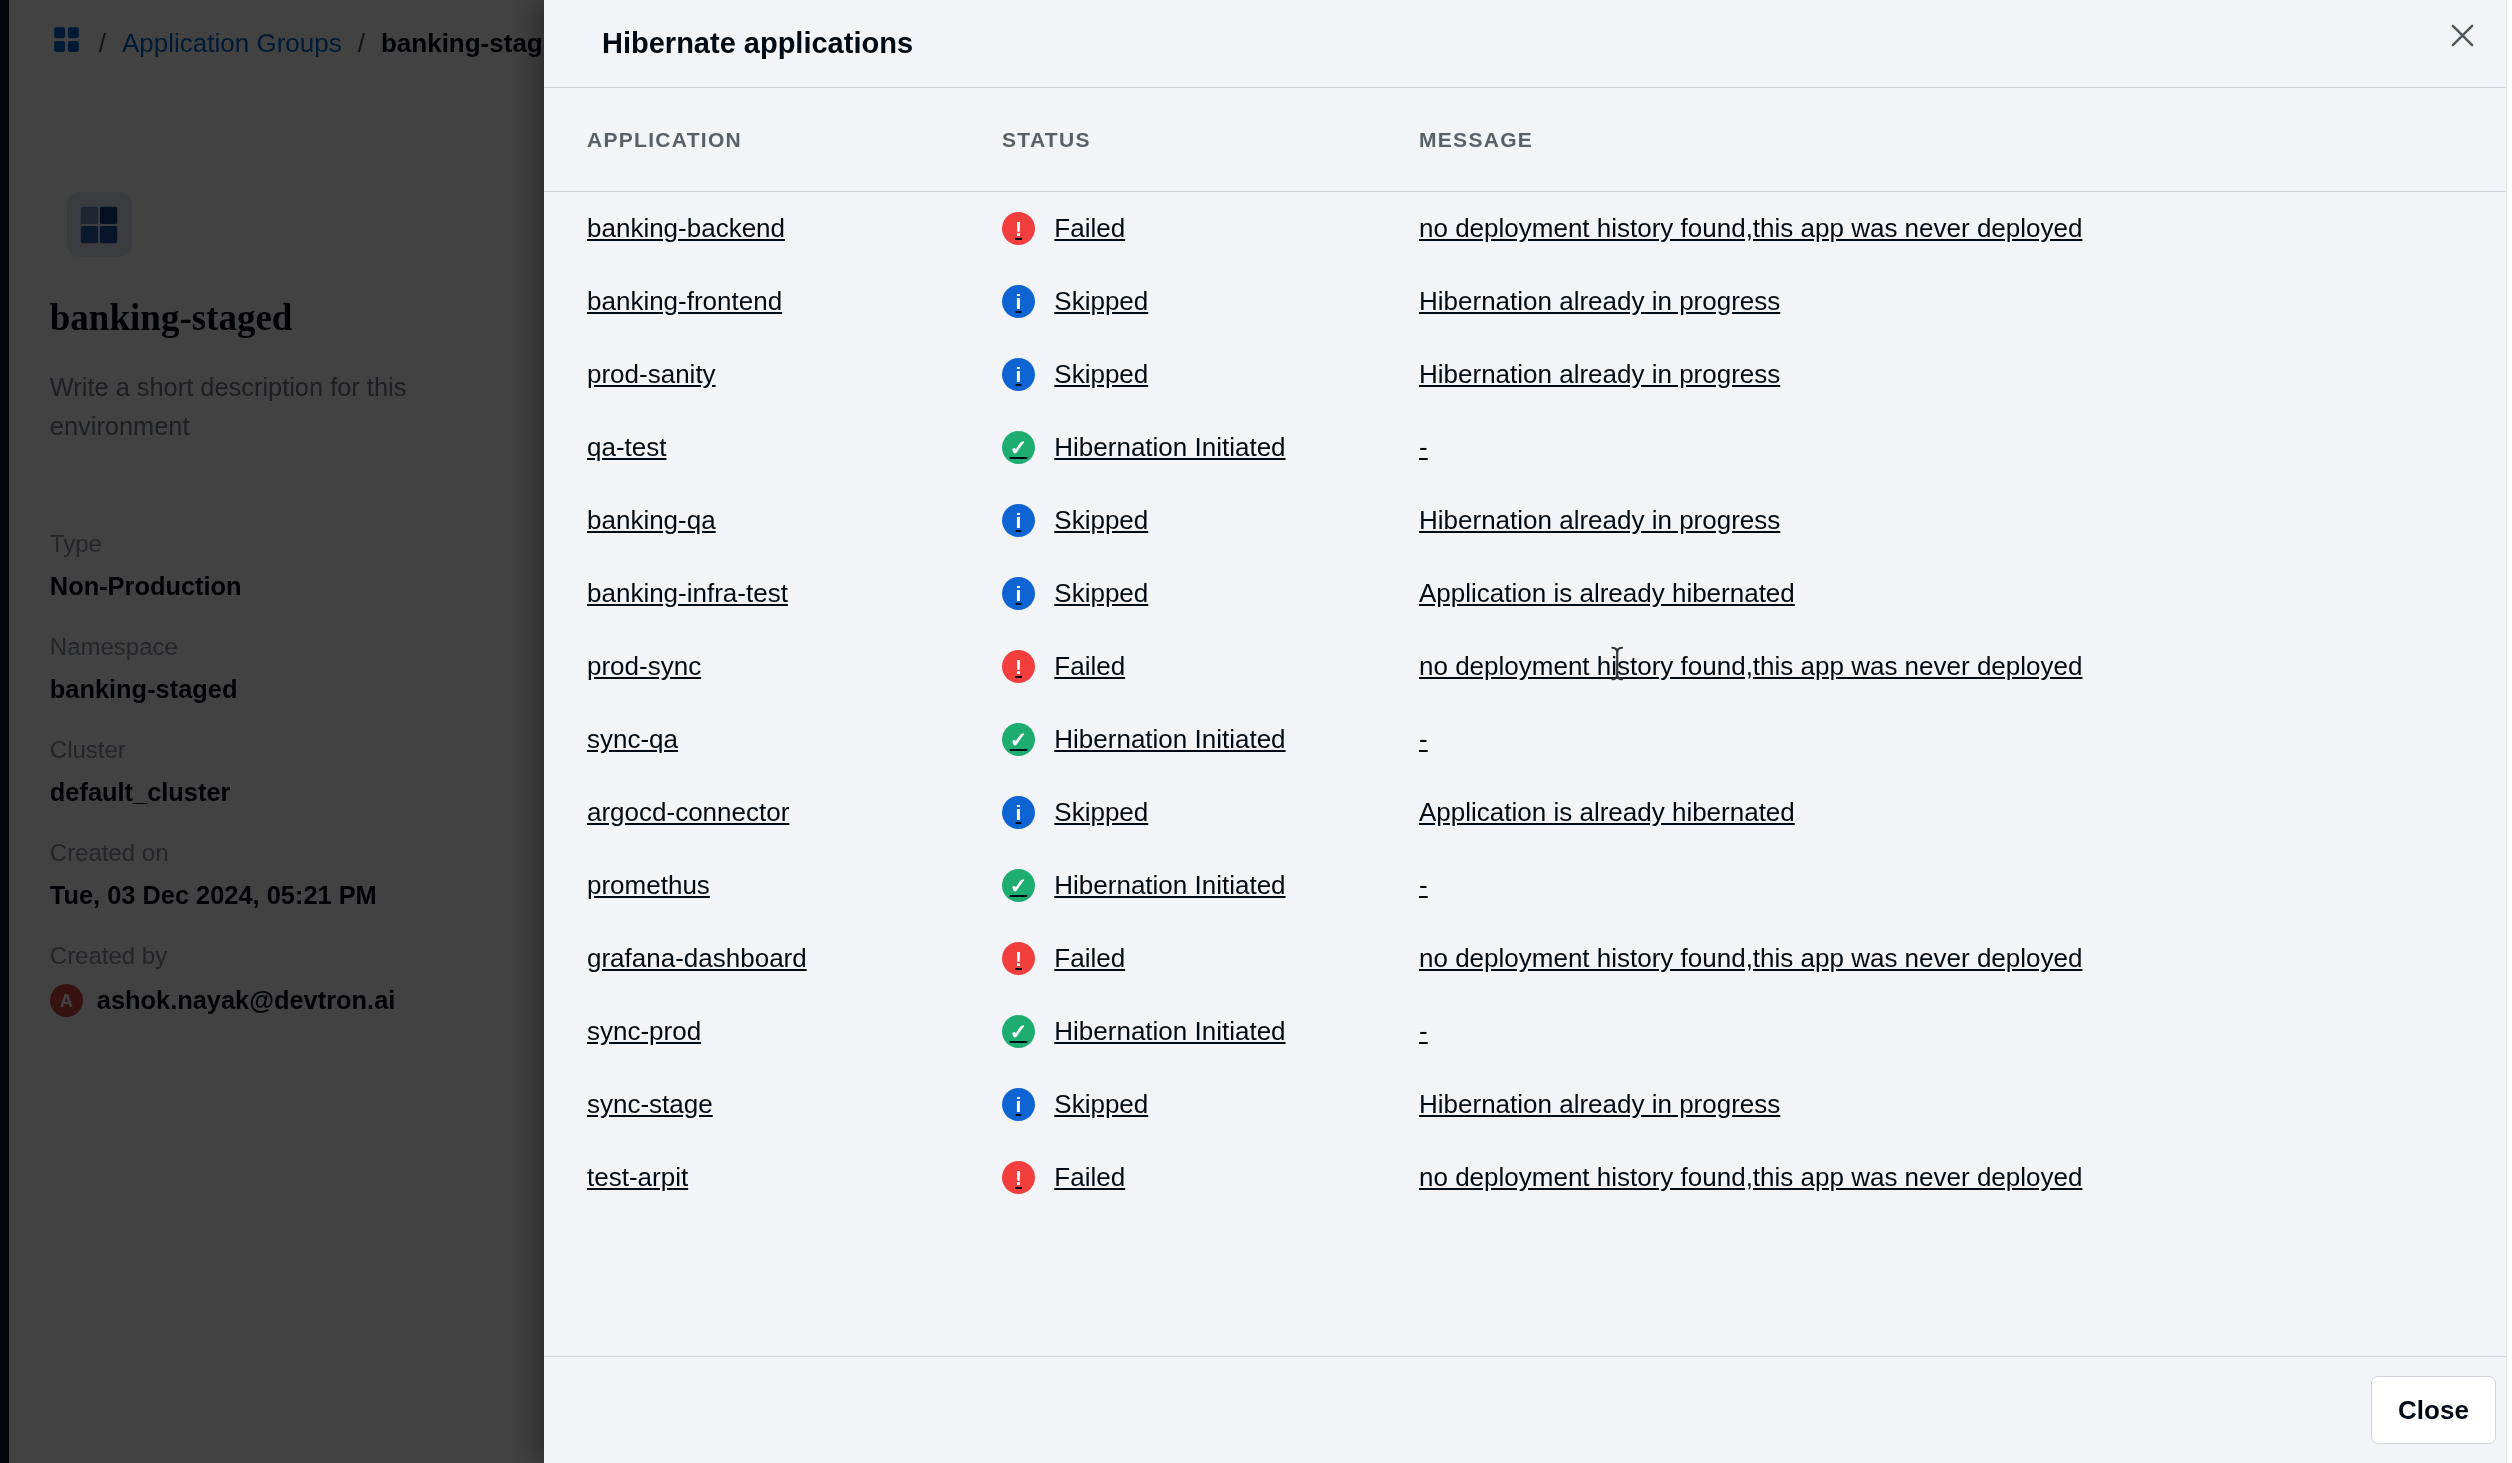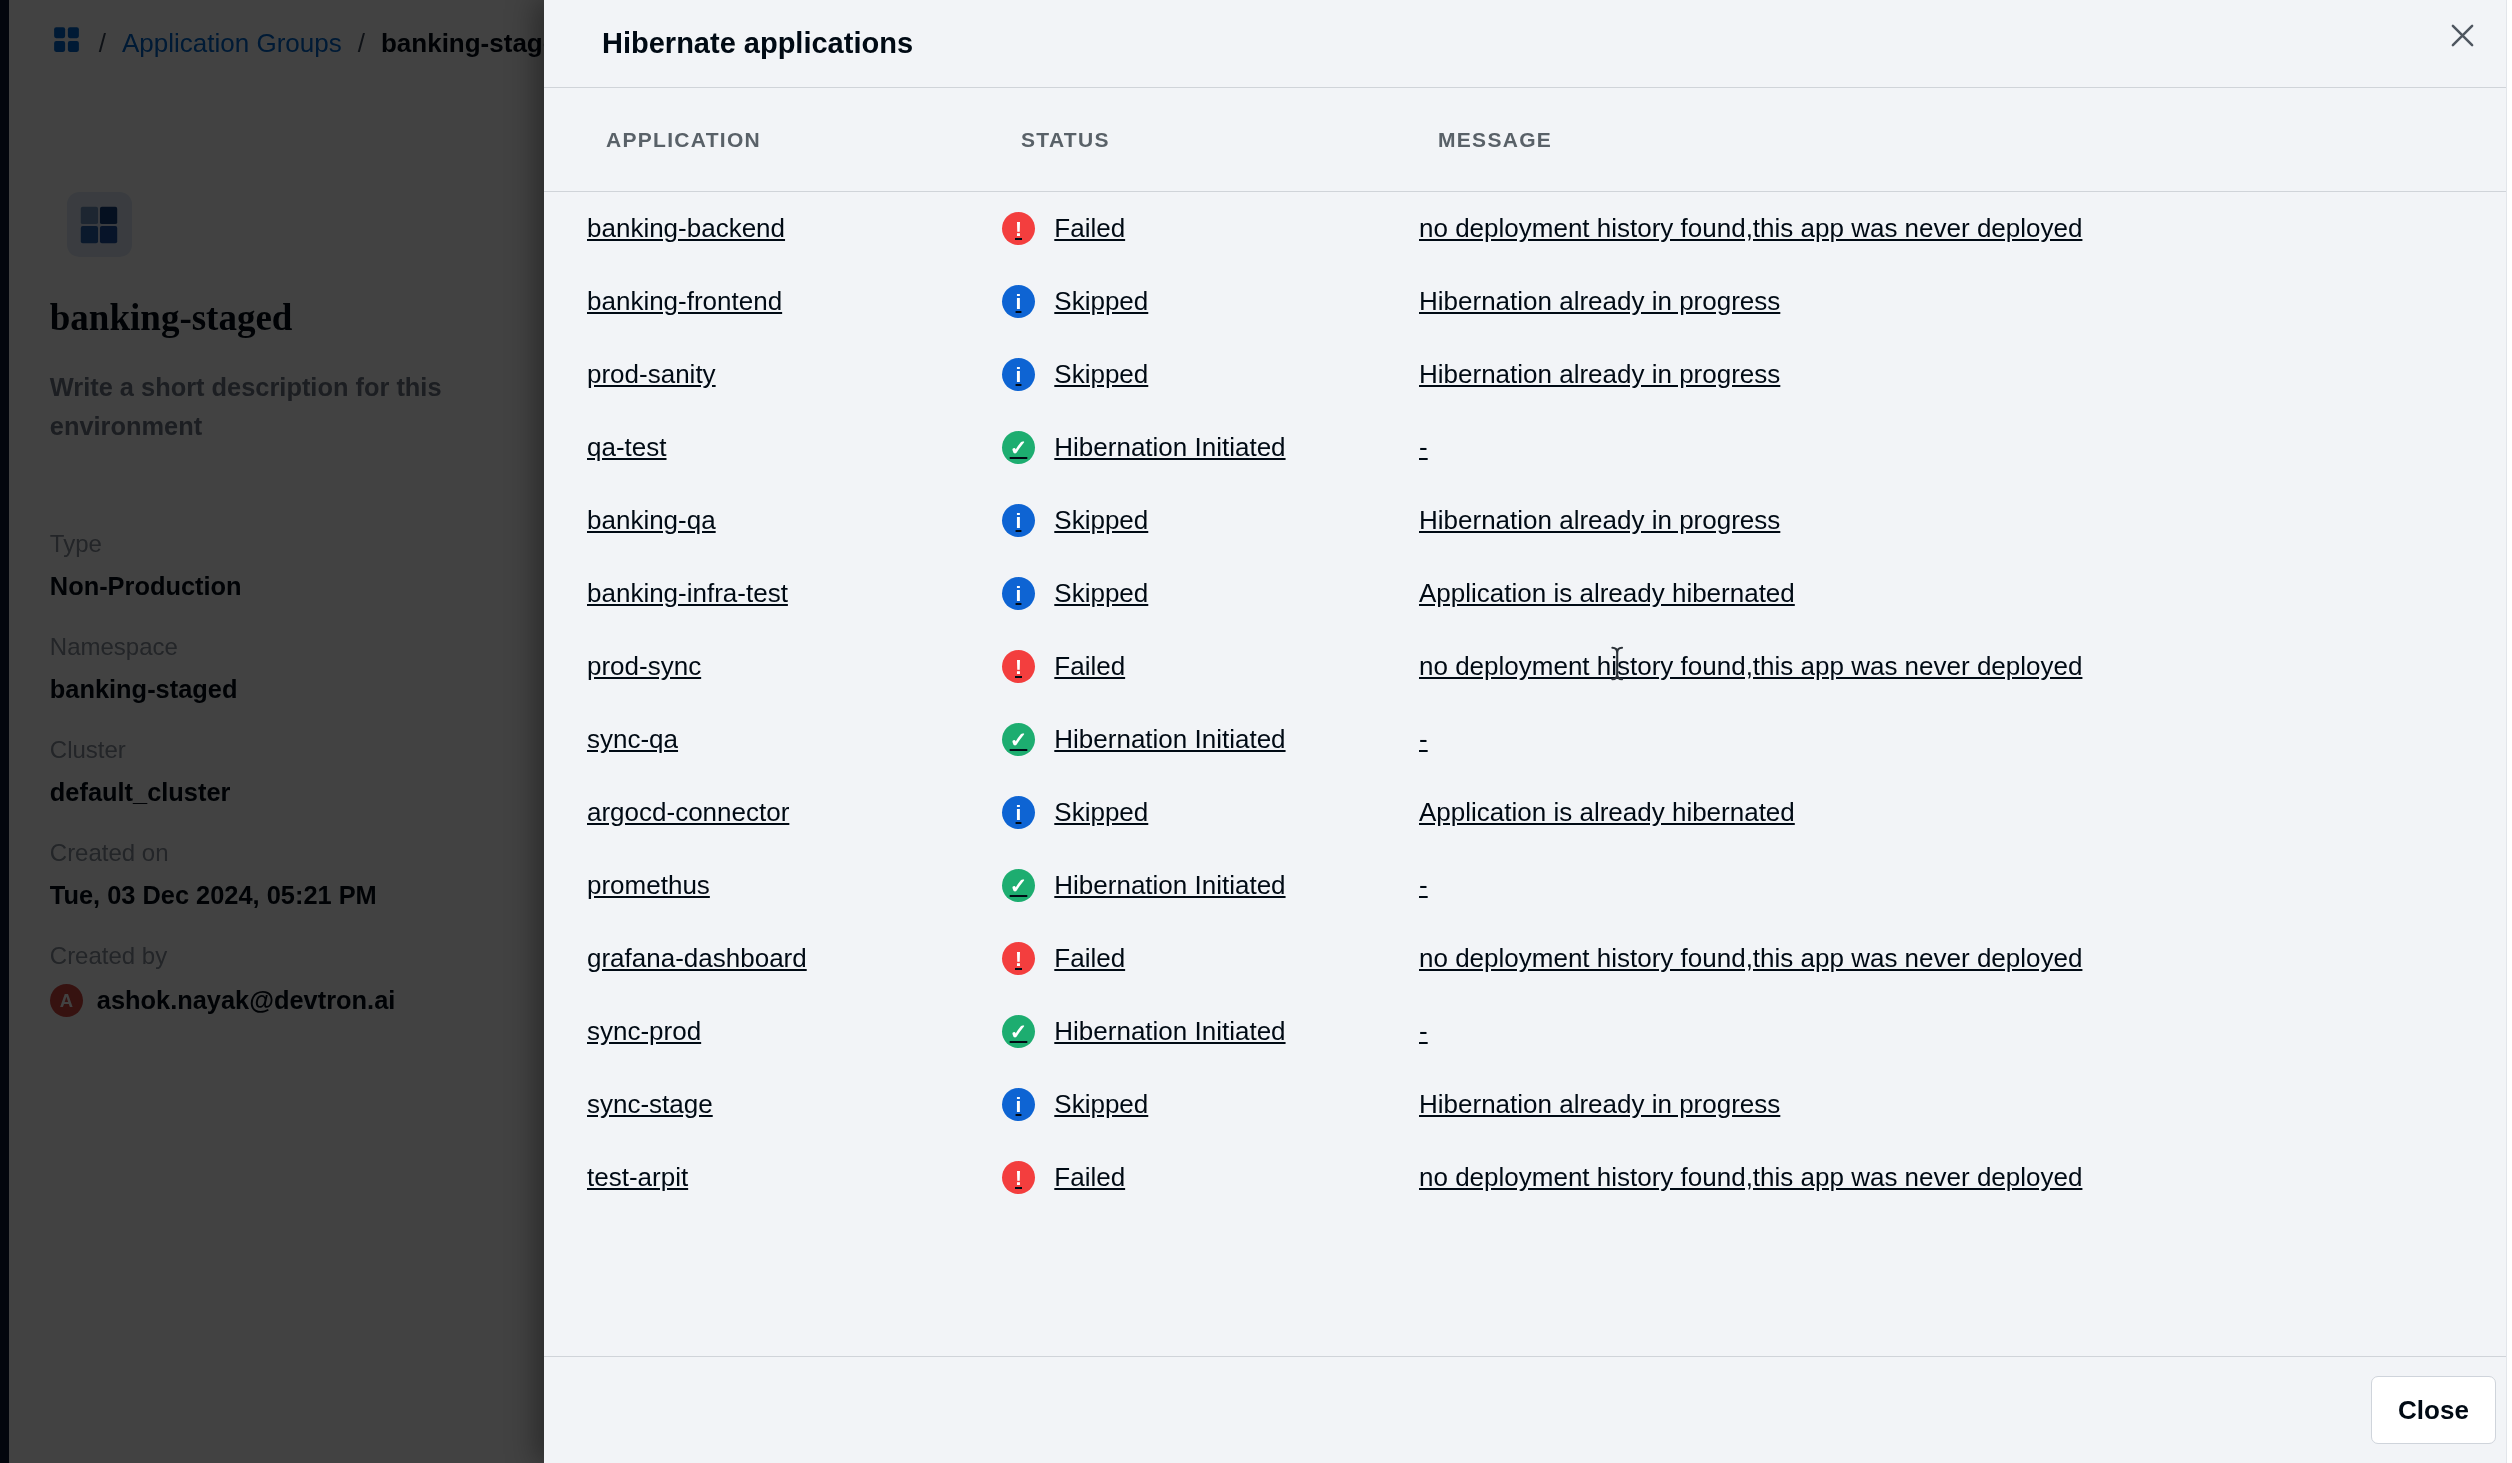--- a/index.html
+++ b/index.html
@@ -17,21 +17,21 @@
 
   .tabs { position:absolute; left:41px; top:88px; display:flex; gap:32px; font-size:26px; }
   .tab { padding-bottom:17.5px; color:#000a14; border-bottom:3.5px solid transparent; }
   .tab.active { color:#0066cc; font-weight:bold; border-bottom-color:#0066cc; }
 
   .app-icon { position:absolute; left:58px; top:192px; width:65px; height:65px; border-radius:12.3px;
               background:#dfe9f6; display:flex; align-items:center; justify-content:center; }
   .app-title { position:absolute; left:41px; top:296px; font-family:"Liberation Serif", serif;
                font-weight:bold; font-size:37px; color:#000a14; }
   .app-desc { position:absolute; left:41px; top:368px; width:421px; font-size:25.4px; line-height:39px;
-              color:#6d7683; white-space:normal;font-weight:bold; }
+              color:#6d7683; white-space:normal; }
 
   .fields { position:absolute; left:41px; top:530px; }
   .field { margin-bottom:32px; }
   .field-label { font-size:24px; color:#868e99; margin-bottom:14px; }
   .field-value { font-size:25.4px; font-weight:bold; color:#000a14; }
   .createdby-row { display:flex; align-items:center; gap:14px; }
   .avatar { width:33px; height:33px; border-radius:50%; color:#ffffff; font-size:18.4px; font-weight:bold;
             display:flex; align-items:center; justify-content:center; }
 
   
@@ -39,21 +39,21 @@
 
   
   .modal { position:absolute; left:544px; top:0; right:0; bottom:0; background:#f2f4f7; z-index:10;
            box-shadow:-8.8px 0 26px rgba(0,0,0,0.35); }
   .modal-header { height:88px; border-bottom:0.9px solid #d0d4d9; display:flex; align-items:center;
                   padding-left:58px; position:relative; }
   .modal-title { font-size:29px; font-weight:bold; color:#000a14; }
   .close-x { position:absolute; right:24.6px; top:10.5px; width:49px; height:49px; display:flex;
              align-items:center; justify-content:center; cursor:pointer; }
 
-  .thead { display:grid; grid-template-columns:415px 417px 1fr; padding-left:62px; height:104px;
+  .thead { display:grid; grid-template-columns:415px 417px 1fr; padding-left:43px; height:104px;
            align-items:center; border-bottom:0.9px solid #d0d4d9; font-size:21px; font-weight:bold;
            letter-spacing:1.3px; color:#596168; }
   .trow { display:grid; grid-template-columns:415px 417px 1fr; padding-left:43px; height:73px;
           align-items:center; font-size:26px; color:#000a14;text-decoration:underline; }
   .cell-status { display:flex; align-items:center; gap:19.3px; }
   .sicon { width:33px; height:33px; border-radius:50%; color:#ffffff; display:flex; align-items:center;
            justify-content:center; font-size:21px; font-weight:bold; flex:0 0 33px; }
   .cell-msg { padding-right:61px; }
 
   .modal-footer { position:absolute; left:0; right:0; bottom:0; height:107px; background:#f2f4f7;

